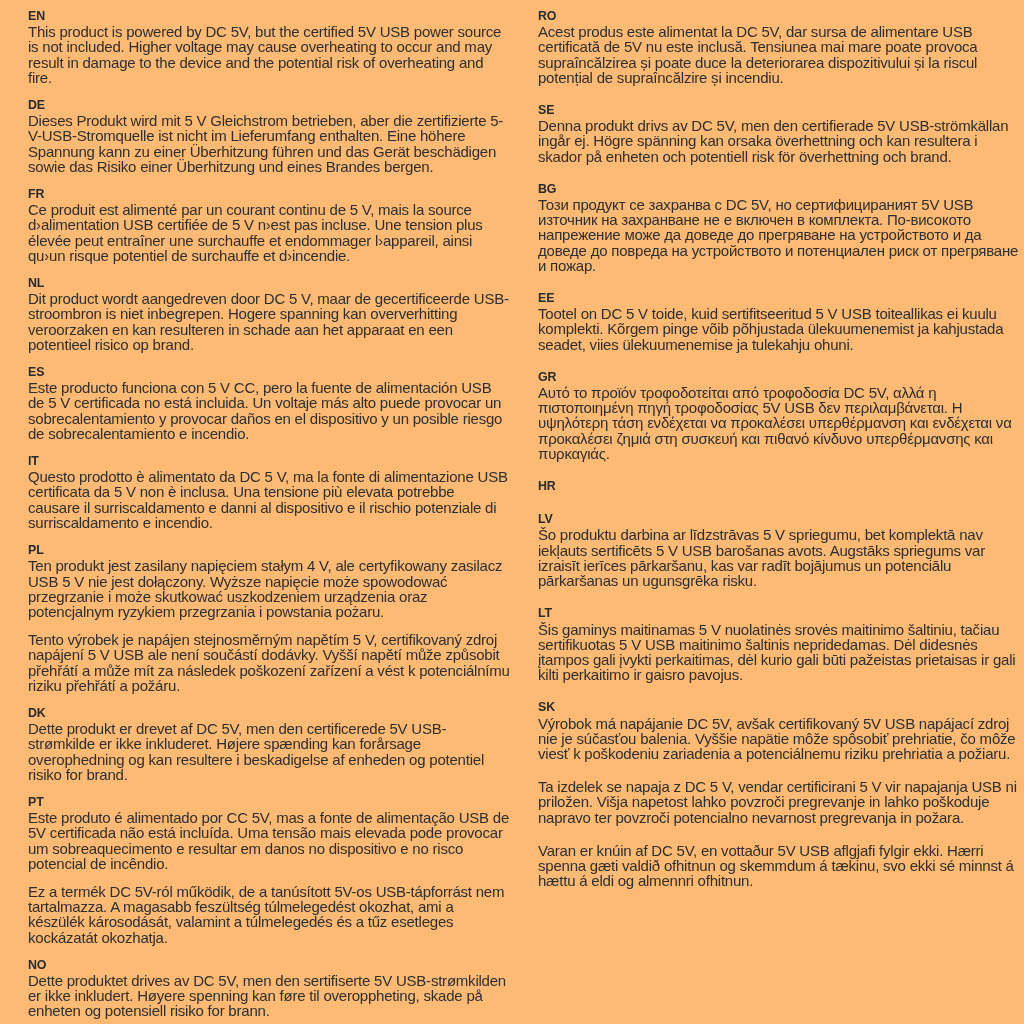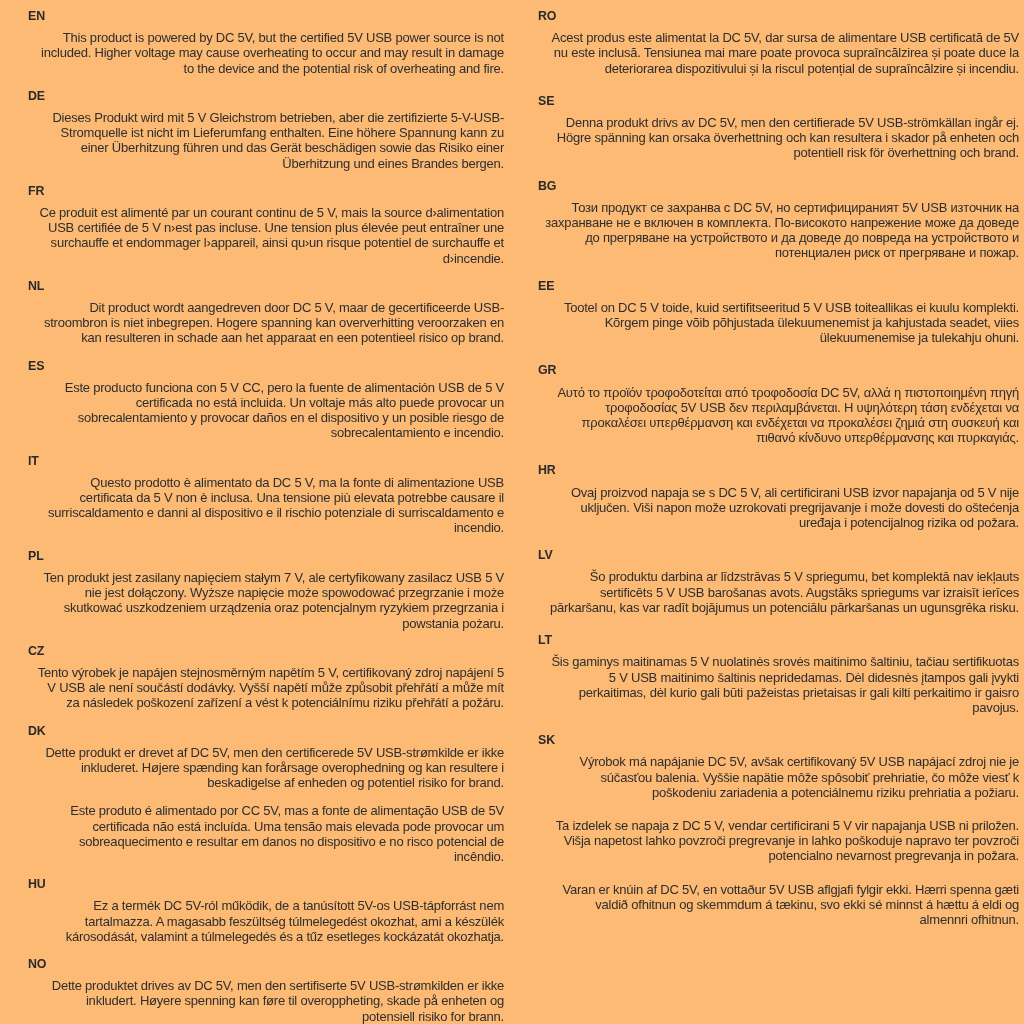--- a/index.html
+++ b/index.html
@@ -36,27 +36,27 @@
   }
   .lang-code {
     margin: 0;
     font-size: 12.4px;
     font-weight: 700;
     line-height: 15.2px;
     letter-spacing: -0.1px;
     color: #2a2a2a;
   }
   .lang-text {
-    margin: 6px;
-    font-size: 13px;
+    margin: 0;
+    font-size: 15px;
     font-weight: 400;
     line-height: 15.2px;
     letter-spacing: -0.22px;
     color: #2e2e2e;
-    text-align: right;
+    text-align: left;
   }
 </style>
 </head>
 <body>
 
 <div class="page">
 
   <div class="col col-left">
     <div class="lang-section">
       <h2 class="lang-code">EN</h2>
@@ -77,35 +77,34 @@
     <div class="lang-section">
       <h2 class="lang-code">ES</h2>
       <p class="lang-text">Este producto funciona con 5 V CC, pero la fuente de alimentación USB de 5 V certificada no está incluida. Un voltaje más alto puede provocar un sobrecalentamiento y provocar daños en el dispositivo y un posible riesgo de sobrecalentamiento e incendio.</p>
     </div>
     <div class="lang-section">
       <h2 class="lang-code">IT</h2>
       <p class="lang-text">Questo prodotto è alimentato da DC 5 V, ma la fonte di alimentazione USB certificata da 5 V non è inclusa. Una tensione più elevata potrebbe causare il surriscaldamento e danni al dispositivo e il rischio potenziale di surriscaldamento e incendio.</p>
     </div>
     <div class="lang-section">
       <h2 class="lang-code">PL</h2>
-      <p class="lang-text">Ten produkt jest zasilany napięciem stałym 7 V, ale certyfikowany zasilacz USB 5 V nie jest dołączony. Wyższe napięcie może spowodować przegrzanie i może skutkować uszkodzeniem urządzenia oraz potencjalnym ryzykiem przegrzania i powstania pożaru.</p>
+      <p class="lang-text">Ten produkt jest zasilany napięciem stałym 4 V, ale certyfikowany zasilacz USB 5 V nie jest dołączony. Wyższe napięcie może spowodować przegrzanie i może skutkować uszkodzeniem urządzenia oraz potencjalnym ryzykiem przegrzania i powstania pożaru.</p>
     </div>
     <div class="lang-section">
-      <h2 class="lang-code">CZ</h2>
       <p class="lang-text">Tento výrobek je napájen stejnosměrným napětím 5 V, certifikovaný zdroj napájení 5 V USB ale není součástí dodávky. Vyšší napětí může způsobit přehřátí a může mít za následek poškození zařízení a vést k potenciálnímu riziku přehřátí a požáru.</p>
     </div>
     <div class="lang-section">
       <h2 class="lang-code">DK</h2>
       <p class="lang-text">Dette produkt er drevet af DC 5V, men den certificerede 5V USB-strømkilde er ikke inkluderet. Højere spænding kan forårsage overophedning og kan resultere i beskadigelse af enheden og potentiel risiko for brand.</p>
     </div>
     <div class="lang-section">
+      <h2 class="lang-code">PT</h2>
       <p class="lang-text">Este produto é alimentado por CC 5V, mas a fonte de alimentação USB de 5V certificada não está incluída. Uma tensão mais elevada pode provocar um sobreaquecimento e resultar em danos no dispositivo e no risco potencial de incêndio.</p>
     </div>
     <div class="lang-section">
-      <h2 class="lang-code">HU</h2>
       <p class="lang-text">Ez a termék DC 5V-ról működik, de a tanúsított 5V-os USB-tápforrást nem tartalmazza. A magasabb feszültség túlmelegedést okozhat, ami a készülék károsodását, valamint a túlmelegedés és a tűz esetleges kockázatát okozhatja.</p>
     </div>
     <div class="lang-section">
       <h2 class="lang-code">NO</h2>
       <p class="lang-text">Dette produktet drives av DC 5V, men den sertifiserte 5V USB-strømkilden er ikke inkludert. Høyere spenning kan føre til overoppheting, skade på enheten og potensiell risiko for brann.</p>
     </div>
   </div>
 
   <div class="col col-right">
     <div class="lang-section">
@@ -123,21 +122,20 @@
     <div class="lang-section">
       <h2 class="lang-code">EE</h2>
       <p class="lang-text">Tootel on DC 5 V toide, kuid sertifitseeritud 5 V USB toiteallikas ei kuulu komplekti. Kõrgem pinge võib põhjustada ülekuumenemist ja kahjustada seadet, viies ülekuumenemise ja tulekahju ohuni.</p>
     </div>
     <div class="lang-section">
       <h2 class="lang-code">GR</h2>
       <p class="lang-text">Αυτό το προϊόν τροφοδοτείται από τροφοδοσία DC 5V, αλλά η πιστοποιημένη πηγή τροφοδοσίας 5V USB δεν περιλαμβάνεται. Η υψηλότερη τάση ενδέχεται να προκαλέσει υπερθέρμανση και ενδέχεται να προκαλέσει ζημιά στη συσκευή και πιθανό κίνδυνο υπερθέρμανσης και πυρκαγιάς.</p>
     </div>
     <div class="lang-section">
       <h2 class="lang-code">HR</h2>
-      <p class="lang-text">Ovaj proizvod napaja se s DC 5 V, ali certificirani USB izvor napajanja od 5 V nije uključen. Viši napon može uzrokovati pregrijavanje i može dovesti do oštećenja uređaja i potencijalnog rizika od požara.</p>
     </div>
     <div class="lang-section">
       <h2 class="lang-code">LV</h2>
       <p class="lang-text">Šo produktu darbina ar līdzstrāvas 5 V spriegumu, bet komplektā nav iekļauts sertificēts 5 V USB barošanas avots. Augstāks spriegums var izraisīt ierīces pārkaršanu, kas var radīt bojājumus un potenciālu pārkaršanas un ugunsgrēka risku.</p>
     </div>
     <div class="lang-section">
       <h2 class="lang-code">LT</h2>
       <p class="lang-text">Šis gaminys maitinamas 5 V nuolatinės srovės maitinimo šaltiniu, tačiau sertifikuotas 5 V USB maitinimo šaltinis nepridedamas. Dėl didesnės įtampos gali įvykti perkaitimas, dėl kurio gali būti pažeistas prietaisas ir gali kilti perkaitimo ir gaisro pavojus.</p>
     </div>
     <div class="lang-section">

